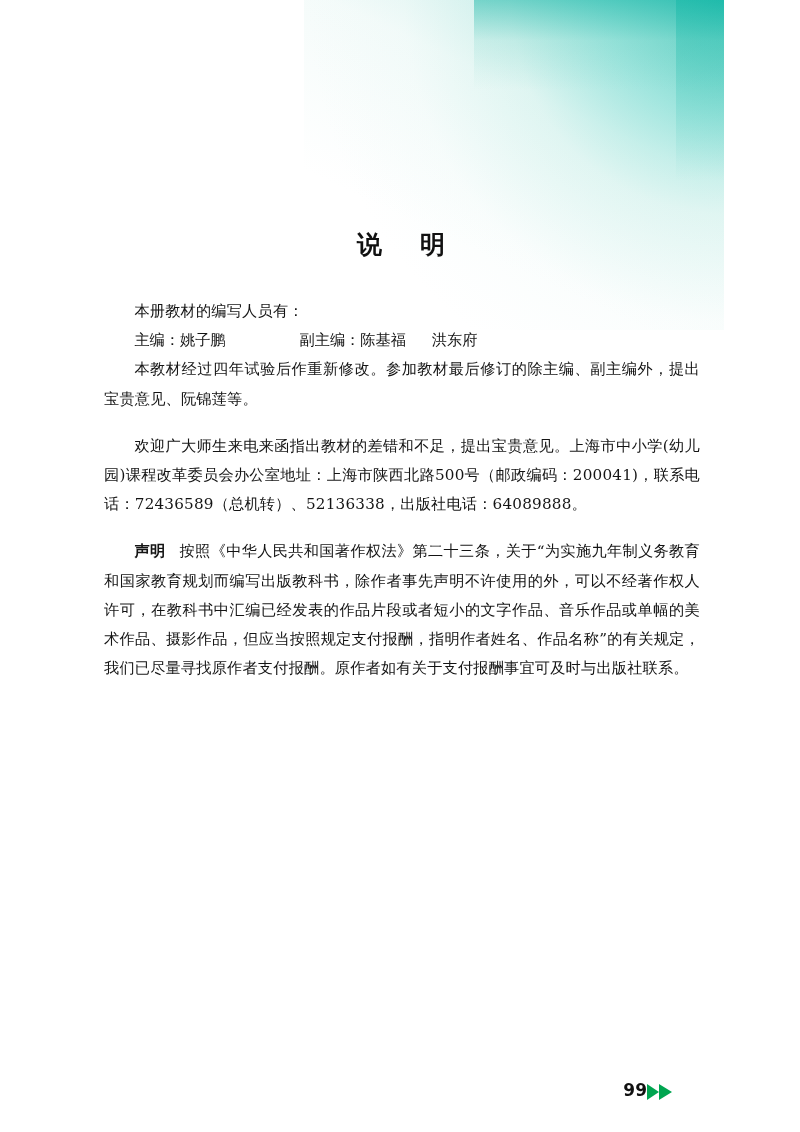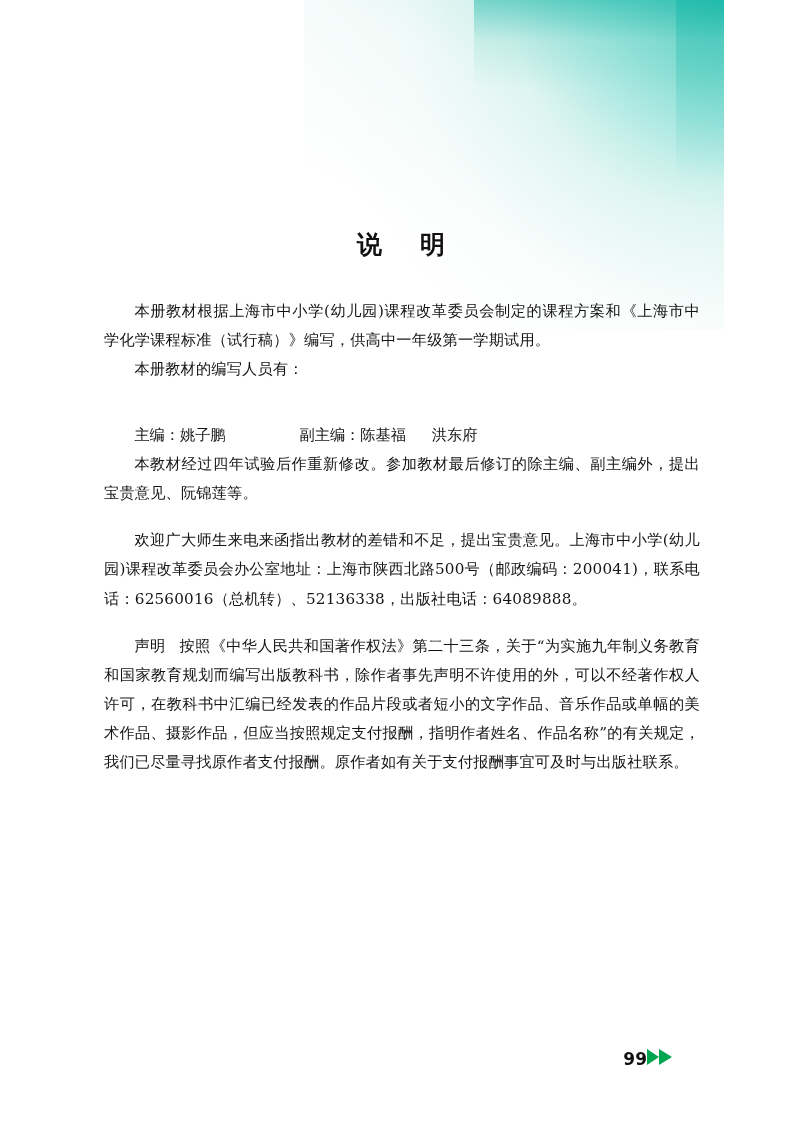--- a/index.html
+++ b/index.html
@@ -93,37 +93,36 @@
   .tight {
     margin-top: 0;
   }
 
   .names-line {
     font-size: 15.2px;
     line-height: 1.92;
     color: #141414;
     text-indent: 2em;
     white-space: nowrap;
-    margin-top: 36px;
   }
   .sp-lg { display: inline-block; width: 74px; }
   .sp-md { display: inline-block; width: 26px; }
   .sp-sm { display: inline-block; width: 14px; }
 
   .emph {
-    font-weight: normal;
+    font-weight: bold;
   }
 
   
   .footer {
     position: absolute;
     right: 52px;
-    bottom: 63px;
+    bottom: 32px;
     display: flex;
-    align-items: flex-start;
+    align-items: flex-end;
   }
   .page-num {
     font-size: 17px;
     font-weight: bold;
     color: #111;
     font-family: "DejaVu Sans", "Liberation Sans", sans-serif;
   }
   .tri {
     width: 0;
     height: 0;
@@ -143,33 +142,32 @@
   <div class="corner-wash"></div>
   <div class="corner-wash2"></div>
   <div class="edge-strip"></div>
 
   <div class="content">
 
     <h1 class="doc-title">
       <span>说</span><span class="gap"></span><span>明</span>
     </h1>
 
-    <p class="para indent">本册教材根据上海市中小学(幼儿园)课程改革委员会制定的课程方案和《上海市中学化学课程标准（试行稿）》编写，供高中一年级第一学期试用。</p>
     <p class="para indent">本册教材的编写人员有：</p>
 
     <div class="names-line">
       <span>主编：</span><span>姚子鹏</span><span class="sp-lg"></span><span>副主编：</span><span>陈基福</span><span class="sp-md"></span><span>洪东府</span>
     </div>
 
 
     <p class="para indent tight">本教材经过四年试验后作重新修改。参加教材最后修订的除主编、副主编外，提出宝贵意见、阮锦莲等。</p>
 
     <div class="block-gap"></div>
 
-    <p class="para indent">欢迎广大师生来电来函指出教材的差错和不足，提出宝贵意见。上海市中小学(幼儿园)课程改革委员会办公室地址：上海市陕西北路500号（邮政编码：200041)，联系电话：62560016（总机转）、52136338，出版社电话：64089888。</p>
+    <p class="para indent">欢迎广大师生来电来函指出教材的差错和不足，提出宝贵意见。上海市中小学(幼儿园)课程改革委员会办公室地址：上海市陕西北路500号（邮政编码：200041)，联系电话：72436589（总机转）、52136338，出版社电话：64089888。</p>
 
     <div class="block-gap"></div>
 
     <p class="para indent">
       <span class="emph">声明</span><span class="sp-sm"></span><span>按照《中华人民共和国著作权法》第二十三条，关于“为实施九年制义务教育和国家教育规划而编写出版教科书，除作者事先声明不许使用的外，可以不经著作权人许可，在教科书中汇编已经发表的作品片段或者短小的文字作品、音乐作品或单幅的美术作品、摄影作品，但应当按照规定支付报酬，指明作者姓名、作品名称”的有关规定，我们已尽量寻找原作者支付报酬。原作者如有关于支付报酬事宜可及时与出版社联系。</span>
     </p>
 
   </div>
 
   <div class="footer">

